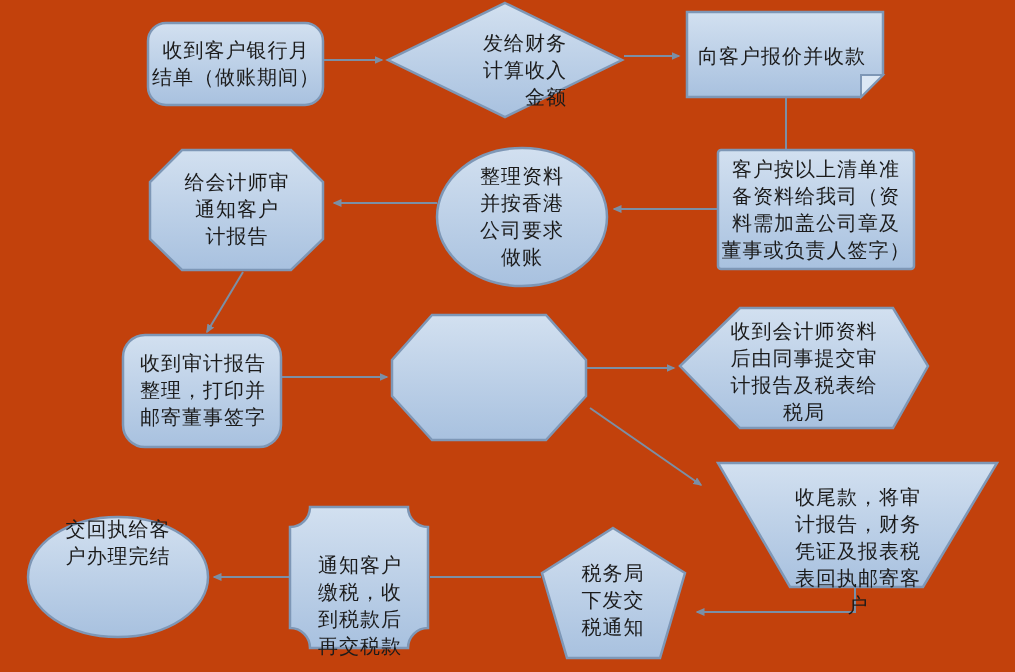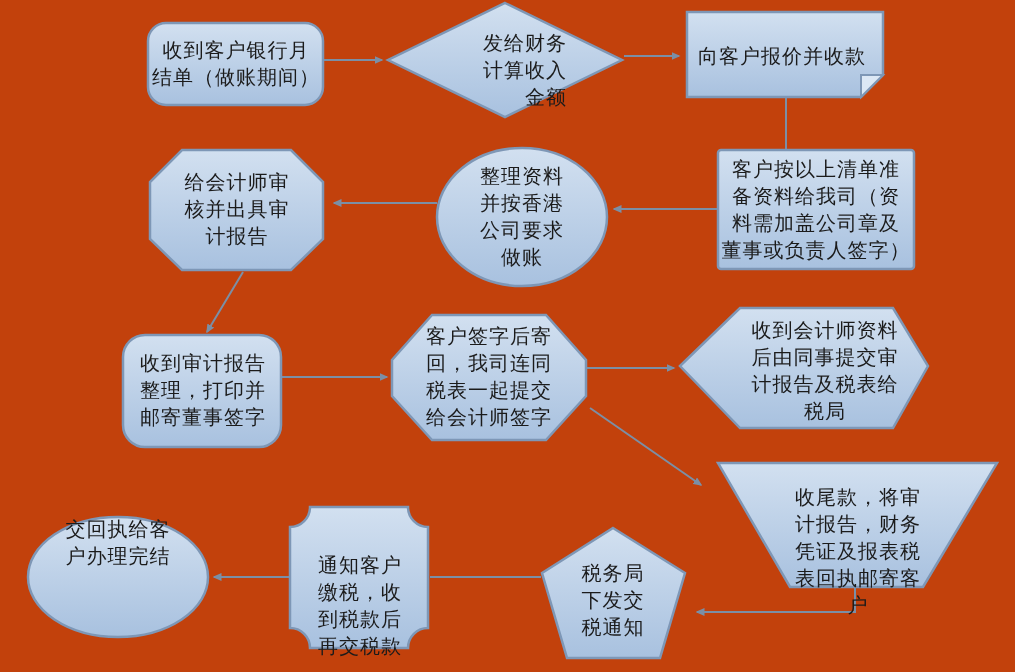--- a/index.html
+++ b/index.html
@@ -84,33 +84,29 @@
 备资料给我司（资
 料需加盖公司章及
 董事或负责人签字）</div>
 
   <div class="label" style="left:437px;top:163px;width:170px;">整理资料
 并按香港
 公司要求
 做账</div>
 
   <div class="label" style="left:151px;top:169px;width:172px;">给会计师审
-核并出具审
+通知客户
 计报告</div>
 
   <div class="label" style="left:125px;top:350px;width:156px;">收到审计报告
 整理，打印并
 邮寄董事签字</div>
 
-  <div class="label" style="left:394px;top:323px;width:190px;">客户签字后寄
-回，我司连同
-税表一起提交
-给会计师签字</div>
 
-  <div class="label" style="left:718px;top:318px;width:214px;font-family:Liberation Mono, monospace;">收到会计师资料
+  <div class="label" style="left:697px;top:318px;width:214px;">收到会计师资料
 后由同事提交审
 计报告及税表给
 税局</div>
 
   <div class="label" style="left:776px;top:484px;width:164px;">收尾款，将审
 计报告，财务
 凭证及报表税
 表回执邮寄客
 户</div>
 

